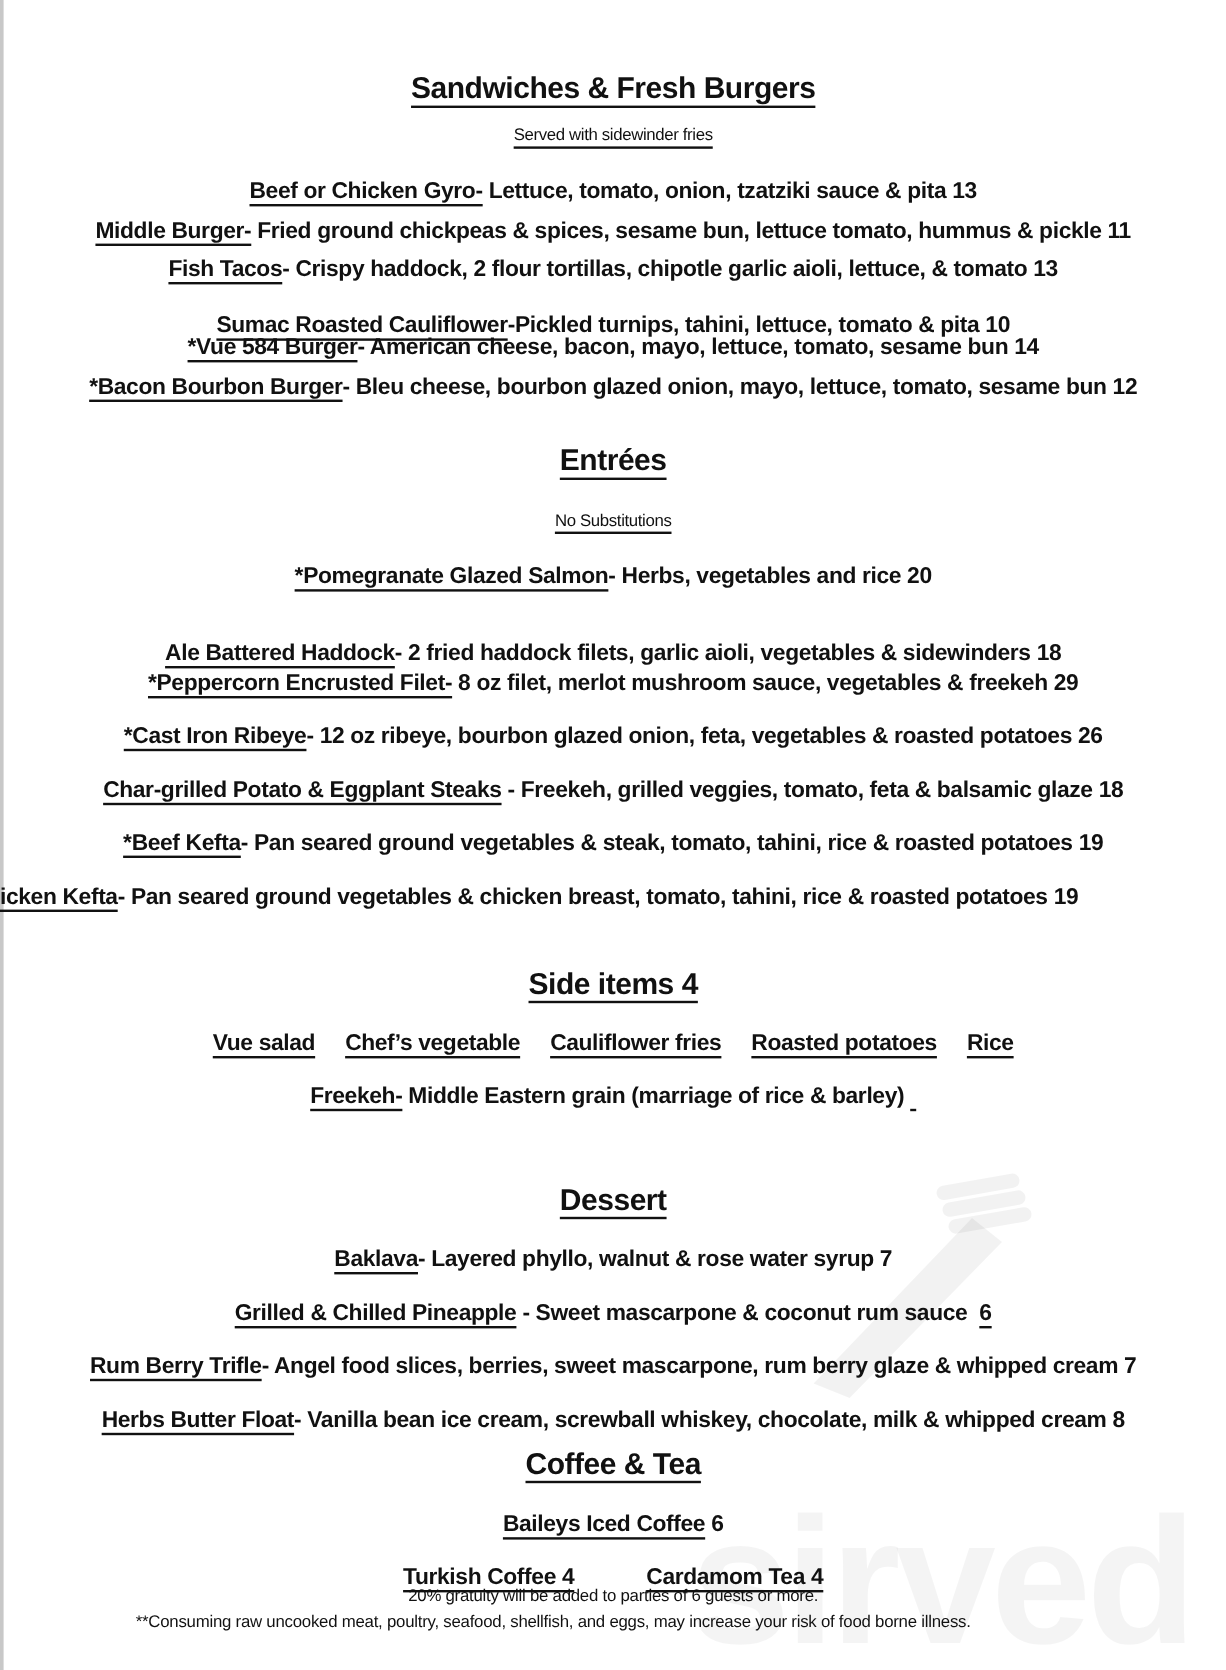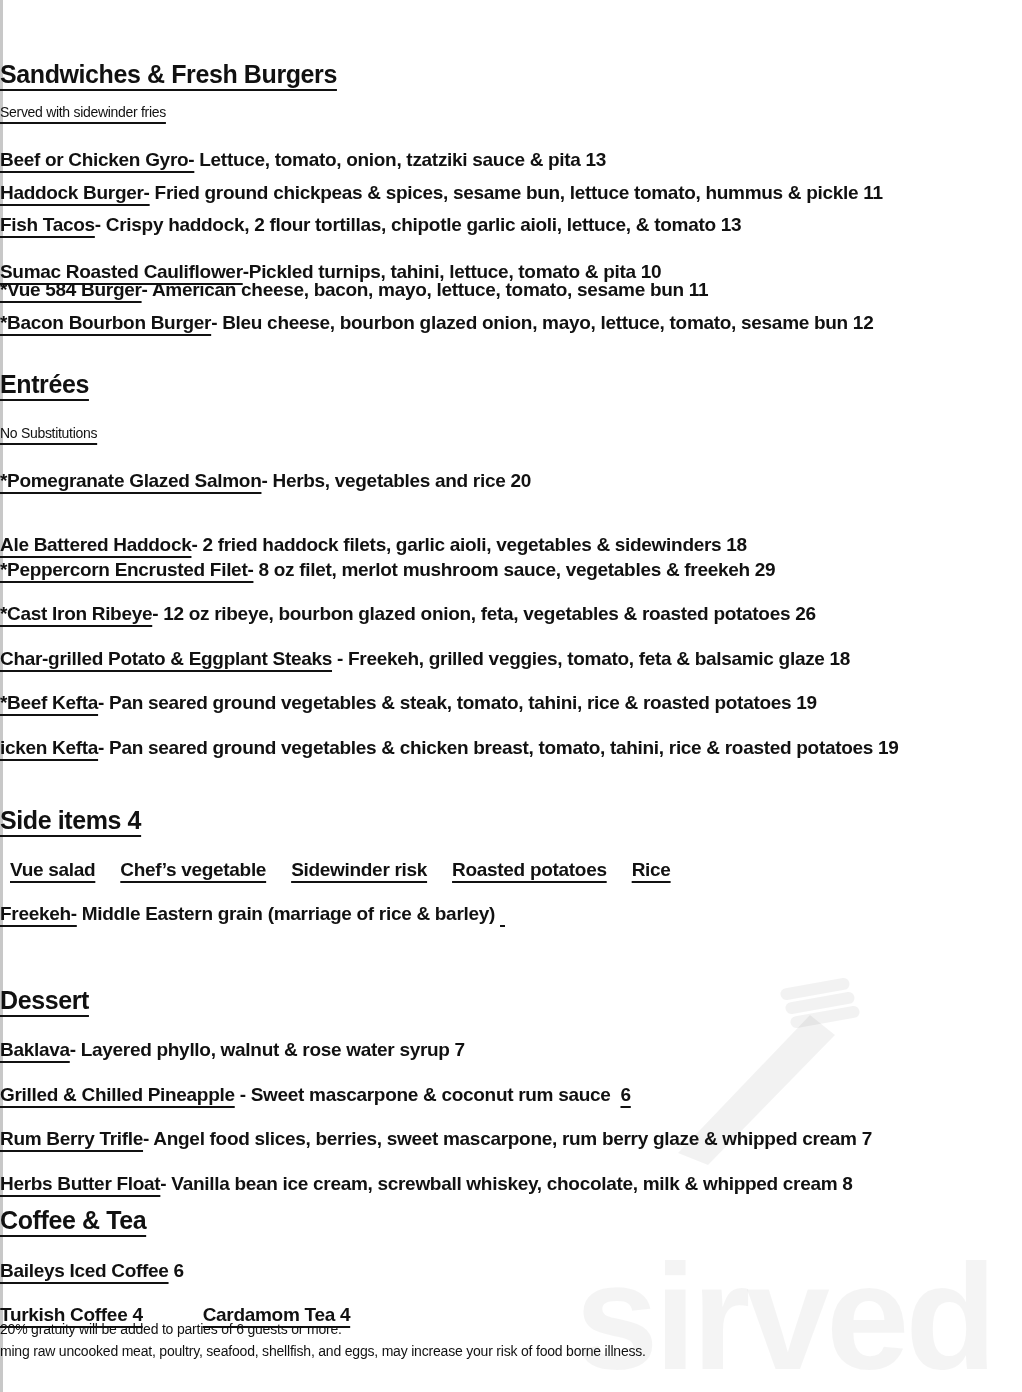--- a/index.html
+++ b/index.html
@@ -2,21 +2,21 @@
 <html><head>
 <meta charset="utf-8">
 <style>
   html, body { margin: 0; padding: 0; }
   body {
     width: 1022px; height: 1392px; background: #ffffff; position: relative; overflow: hidden;
     font-family: "Liberation Sans", "DejaVu Sans", sans-serif; color: #111;
   }
   .left-rule { position: absolute; left: 0; top: 0; width: 3px; height: 1392px; background: #c8c8c8; }
   .line {
-    position: absolute; left: 0; width: 1022px; text-align: left; white-space: nowrap;
+    position: absolute; left: 0; width: 1022px; text-align: center; white-space: nowrap;
     font-weight: bold; font-size: 19px; letter-spacing: -0.3px;
   }
   .u { text-decoration: underline; text-underline-offset: 5px; text-decoration-thickness: 1.5px; }
   .h { font-size: 25px; letter-spacing: -0.4px; }
   .h .u { text-decoration-thickness: 2px; text-underline-offset: 6px; }
   .sub { font-weight: normal; font-size: 14px; }
   .small { font-weight: normal; font-size: 14px; letter-spacing: -0.2px; }
   .sides span.u { margin: 0 10px; }
   .watermark { position: absolute; pointer-events: none; }
   .wm-text {
@@ -36,42 +36,42 @@
     <rect x="125" y="22" width="70" height="12" rx="6" transform="rotate(-10 160 28)"></rect>
     <rect x="130" y="36" width="70" height="12" rx="6" transform="rotate(-10 165 42)"></rect>
   </g>
 </svg>
 <div class="wm-text">sirved</div>
 
 <div class="line h" style="top:60px"><span class="u">Sandwiches &amp; Fresh Burgers</span></div>
 <div class="line sub" style="top:104px"><span class="u">Served with sidewinder fries</span></div>
 
 <div class="line" style="top:149px"><span class="u">Beef or Chicken Gyro-</span><span> Lettuce, tomato, onion, tzatziki sauce &amp; pita 13</span></div>
-<div class="line" style="top:182px"><span class="u">Haddock Burger-</span><span> Fried ground chickpeas &amp; spices, sesame bun, lettuce tomato, hummus &amp; pickle 11</span></div>
+<div class="line" style="top:182px"><span class="u">Middle Burger-</span><span> Fried ground chickpeas &amp; spices, sesame bun, lettuce tomato, hummus &amp; pickle 11</span></div>
 <div class="line" style="top:214px"><span class="u"> Fish Tacos</span><span>- Crispy haddock, 2 flour tortillas, chipotle garlic aioli, lettuce, &amp; tomato 13</span></div>
 <div class="line" style="top:261px"><span class="u">Sumac Roasted Cauliflower</span><span>-Pickled turnips, tahini, lettuce, tomato &amp; pita 10</span></div>
-<div class="line" style="top:279px"><span class="u">*Vue 584 Burger</span><span>- American cheese, bacon, mayo, lettuce, tomato, sesame bun 11</span></div>
+<div class="line" style="top:279px"><span class="u">*Vue 584 Burger</span><span>- American cheese, bacon, mayo, lettuce, tomato, sesame bun 14</span></div>
 <div class="line" style="top:312px"><span class="u">*Bacon Bourbon Burger</span><span>- Bleu cheese, bourbon glazed onion, mayo, lettuce, tomato, sesame bun 12</span></div>
 
 <div class="line h" style="top:370px"><span class="u">Entrées</span></div>
 <div class="line sub" style="top:425px"><span class="u"> No Substitutions</span></div>
 
 <div class="line" style="top:470px"><span class="u">*Pomegranate Glazed Salmon</span><span>- Herbs, vegetables and rice 20</span></div>
 <div class="line" style="top:534px"><span class="u">Ale Battered Haddock</span><span>- 2 fried haddock filets, garlic aioli, vegetables &amp; sidewinders 18</span></div>
 <div class="line" style="top:559px"><span class="u">*Peppercorn Encrusted Filet-</span><span> 8 oz filet, merlot mushroom sauce, vegetables &amp; freekeh 29</span></div>
 <div class="line" style="top:603px"><span class="u">*Cast Iron Ribeye</span><span>- 12 oz ribeye, bourbon glazed onion, feta, vegetables &amp; roasted potatoes 26</span></div>
 <div class="line" style="top:648px"><span class="u">Char-grilled Potato &amp; Eggplant Steaks</span><span> - Freekeh, grilled veggies, tomato, feta &amp; balsamic glaze 18</span></div>
 <div class="line" style="top:692px"><span class="u">*Beef Kefta</span><span>- Pan seared ground vegetables &amp; steak, tomato, tahini, rice &amp; roasted potatoes 19</span></div>
 <div class="line" style="top:737px;left:0;width:auto;text-align:center"><span class="u">icken Kefta</span><span>- Pan seared ground vegetables &amp; chicken breast, tomato, tahini, rice &amp; roasted potatoes 19</span></div>
 
 <div class="line h" style="top:806px"><span class="u">Side items  4</span></div>
 <div class="line sides" style="top:859px">
   <span class="u">Vue salad</span>
   <span class="u">Chef’s vegetable</span>
-  <span class="u">Sidewinder risk</span>
+  <span class="u">Cauliflower fries</span>
   <span class="u">Roasted potatoes</span>
   <span class="u">Rice</span>
 </div>
 <div class="line" style="top:903px"><span class="u">Freekeh-</span><span> Middle Eastern grain (marriage of rice &amp; barley) </span><span class="u">&nbsp;</span></div>
 
 <div class="line h" style="top:986px"><span class="u">Dessert</span></div>
 <div class="line" style="top:1039px"><span class="u">Baklava</span><span>- Layered phyllo, walnut &amp; rose water syrup 7</span></div>
 <div class="line" style="top:1084px"><span class="u">Grilled &amp; Chilled Pineapple</span><span style="white-space:pre"> - Sweet mascarpone &amp; coconut rum sauce  </span><span class="u">6</span></div>
 <div class="line" style="top:1128px"><span class="u">Rum Berry Trifle</span><span>- Angel food slices, berries, sweet mascarpone, rum berry glaze &amp; whipped cream 7</span></div>
 <div class="line" style="top:1173px"><span class="u">Herbs Butter Float</span><span>- Vanilla bean ice cream, screwball whiskey, chocolate, milk &amp; whipped cream 8</span></div>

